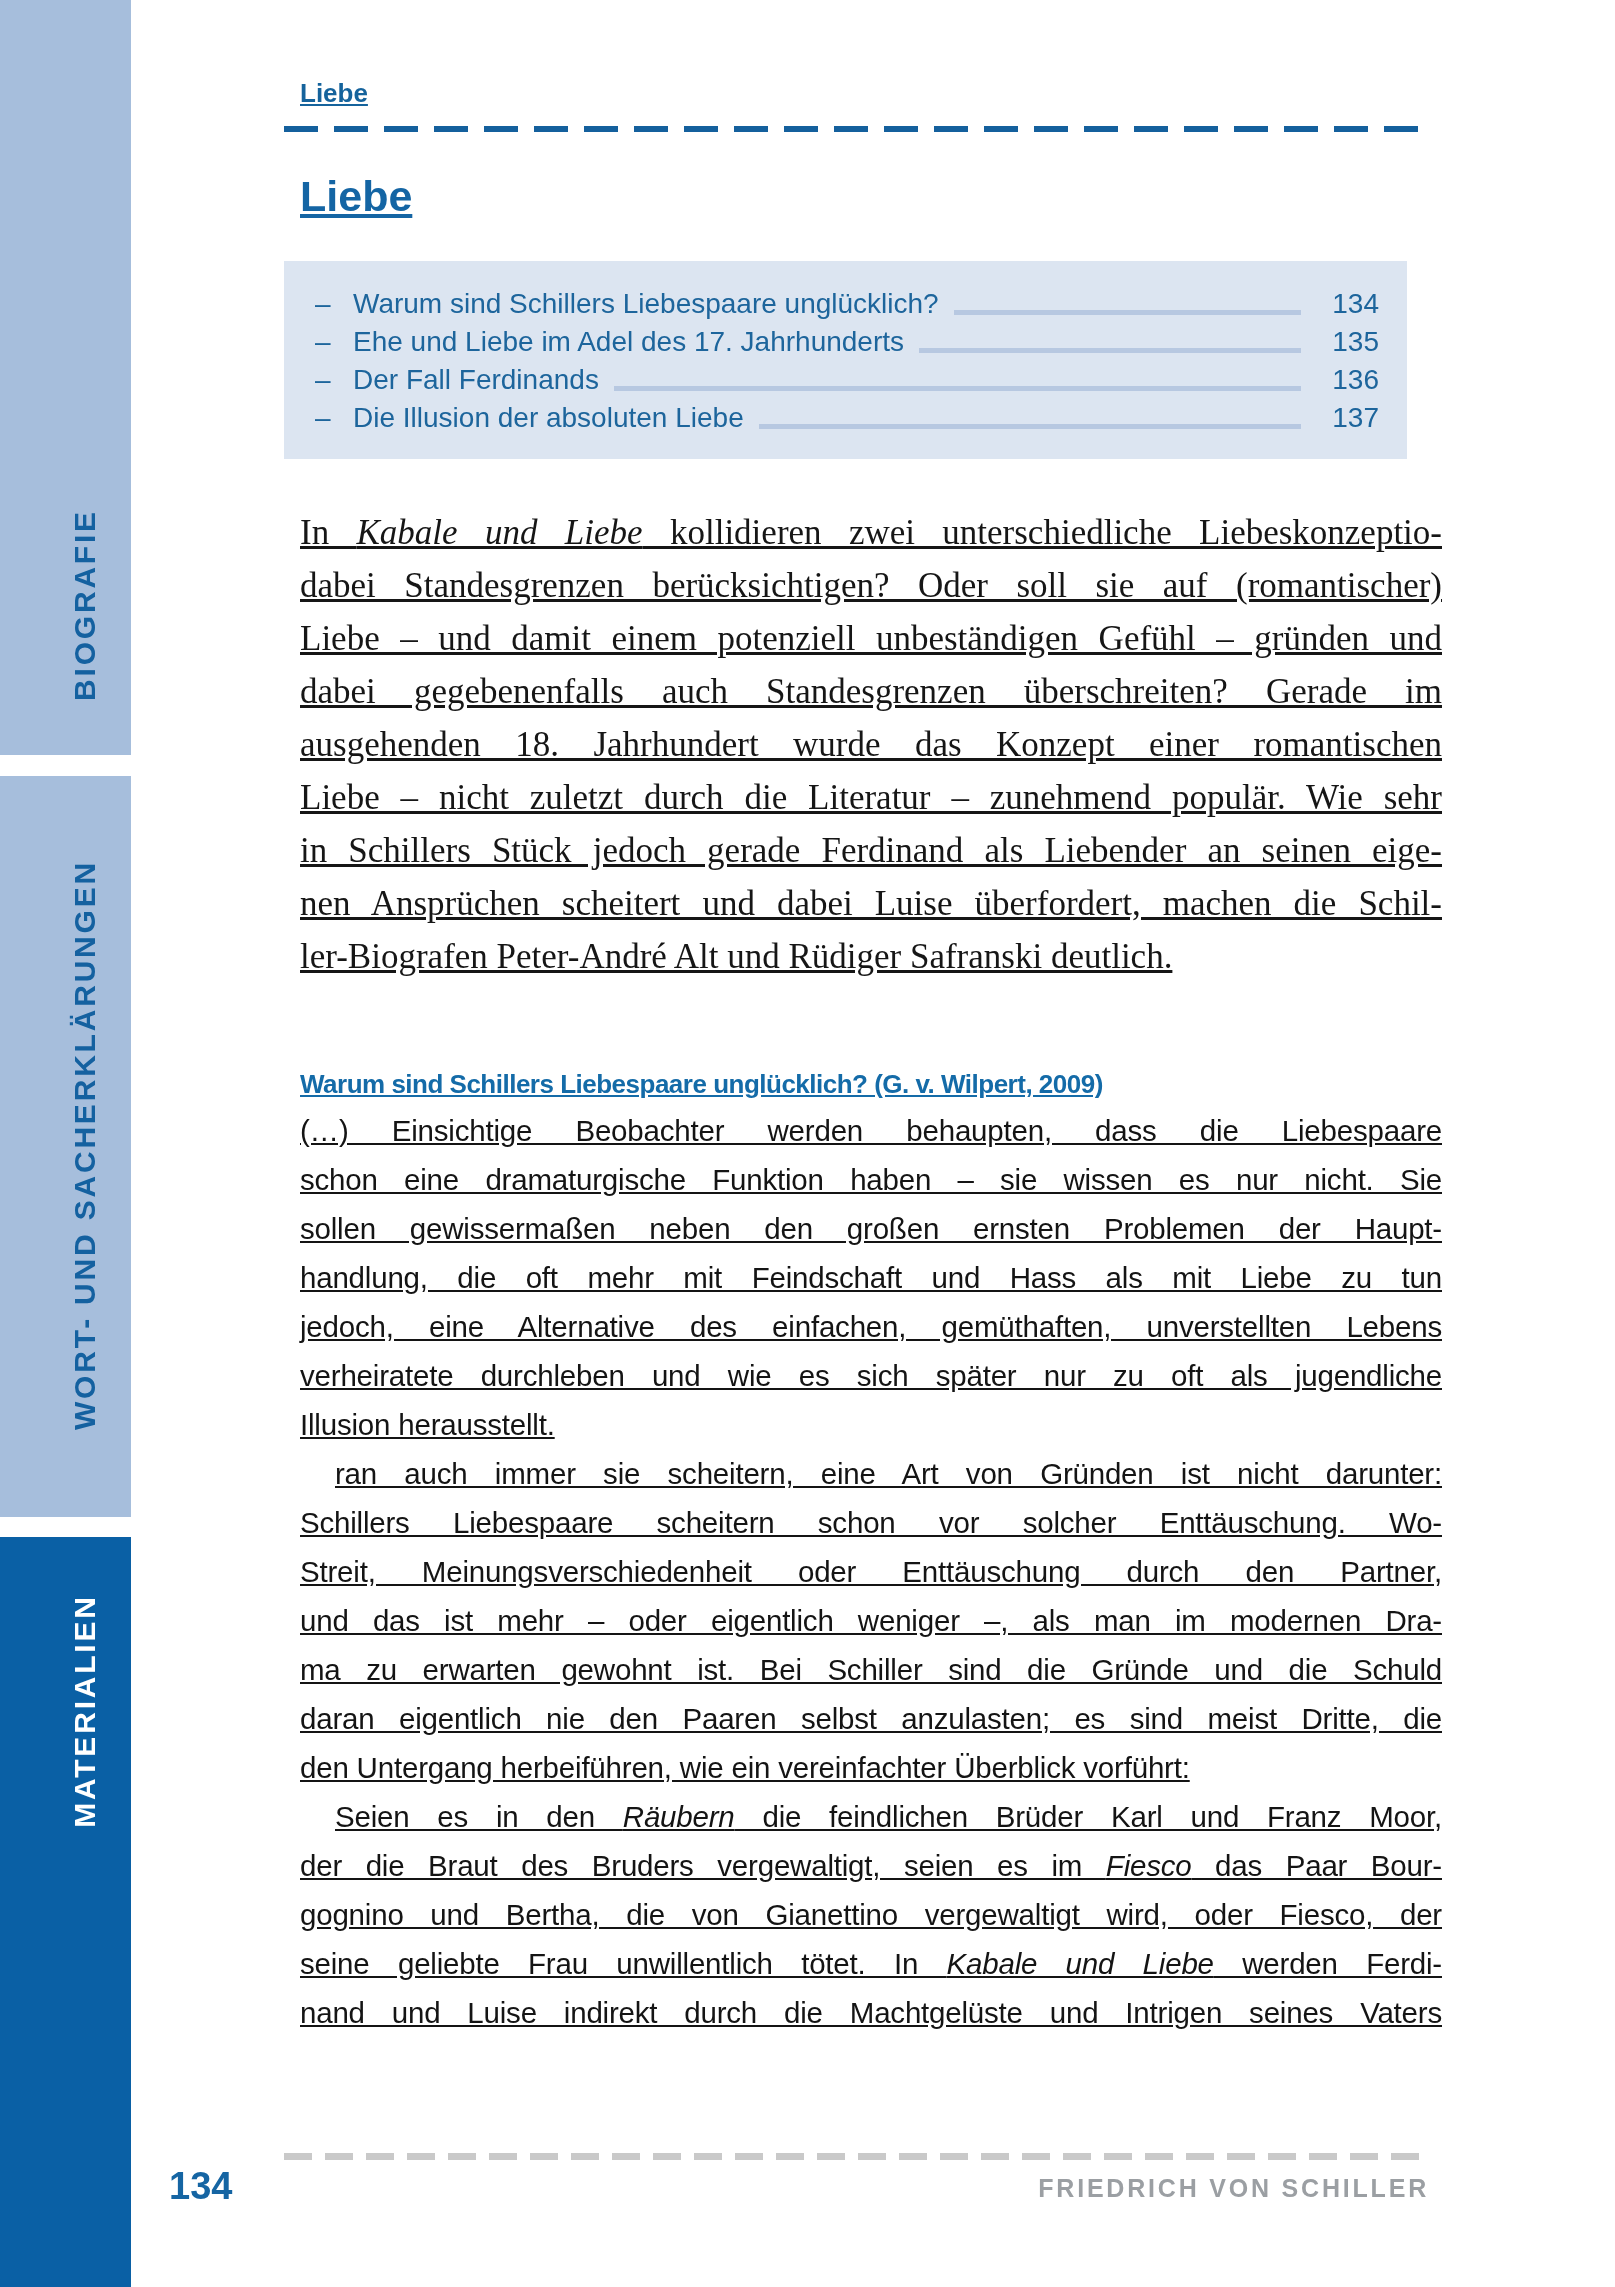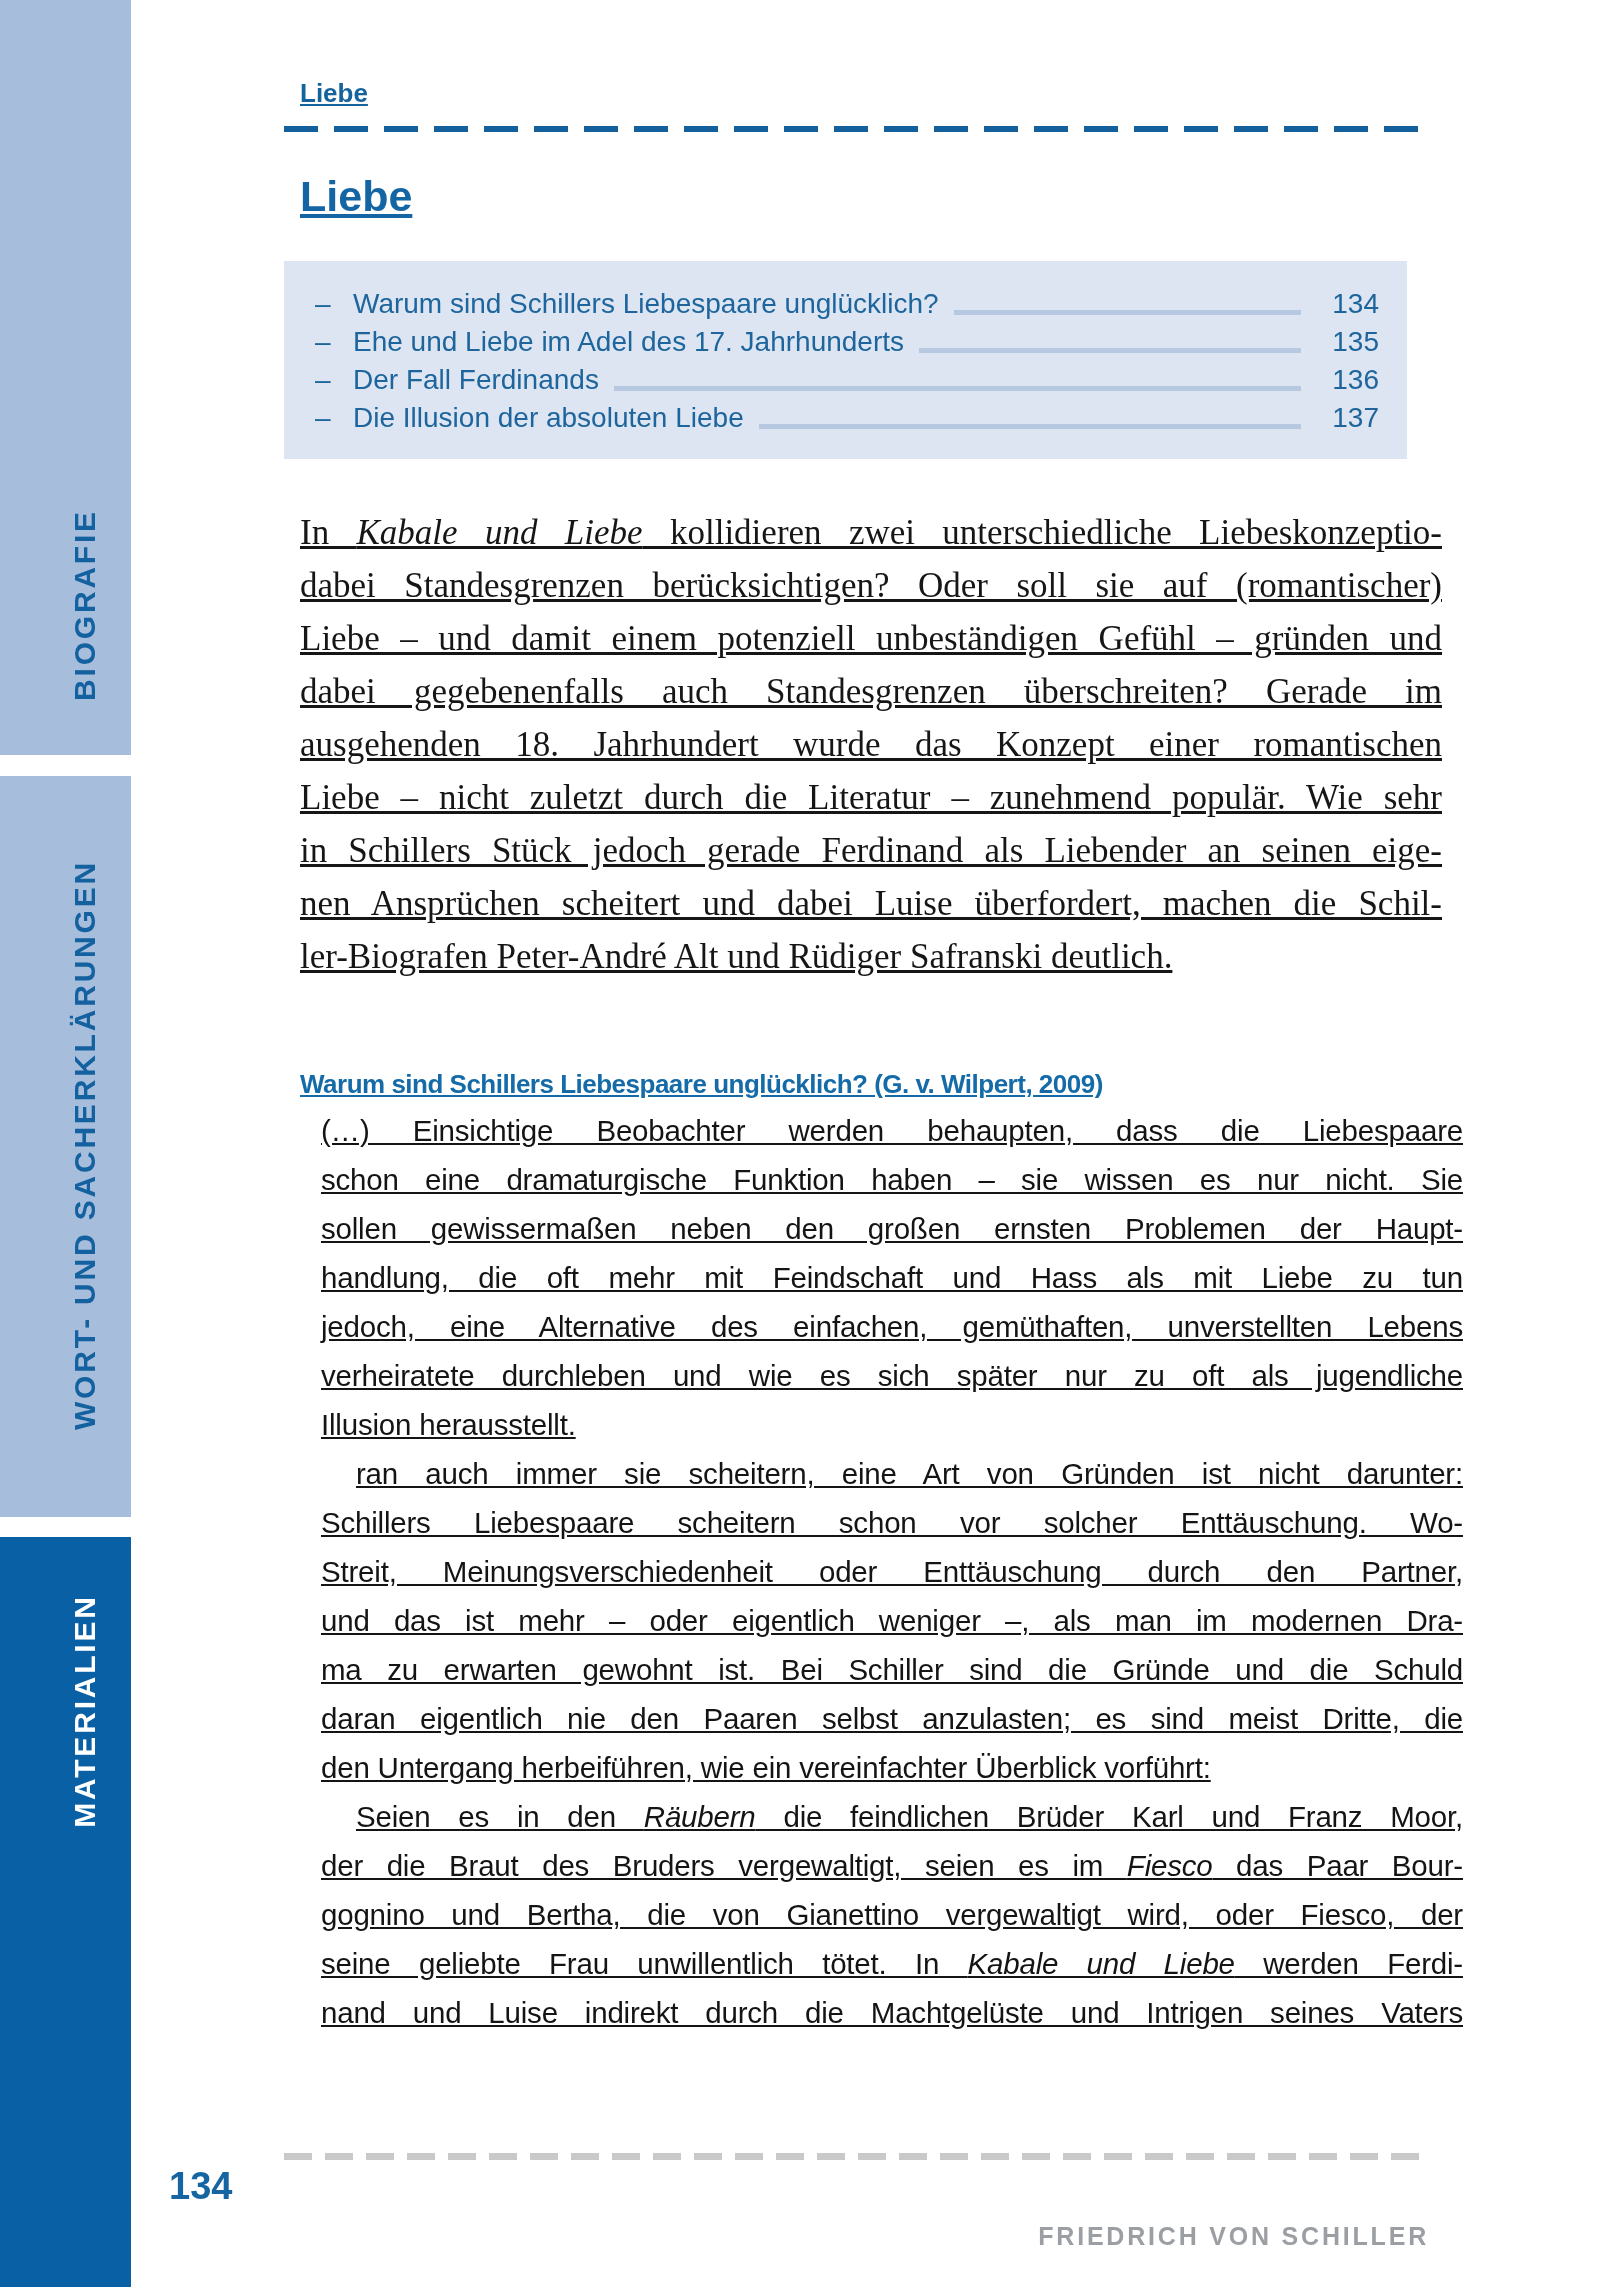--- a/index.html
+++ b/index.html
@@ -32,33 +32,33 @@
   .toc-label{white-space:nowrap;}
   .toc-leader{flex:1;height:4.6px;background:#b7c8e1;align-self:flex-end;
               margin:0 13px 8.3px 14.8px;}
   .toc-num{flex:0 0 65px;text-align:right;}
 
   
   .intro{top:506px;font-family:"Liberation Serif",serif;font-size:35px;
          line-height:53px;color:#161616;}
   .section-heading{top:1066px;font-size:26px;line-height:37px;font-weight:bold;
          color:#146ba8;letter-spacing:-0.5px;white-space:nowrap;}
-  .quote{top:1106px;font-size:29.5px;line-height:49px;letter-spacing:-0.2px;color:#141414;margin-left:21px;}
+  .quote{top:1106px;font-size:29.5px;line-height:49px;letter-spacing:-0.2px;color:#141414;}
 
   .tline{text-align:justify;text-align-last:justify;}
   .tline.last{text-align-last:left;}
   .para.indent .tline:first-child{text-indent:35px;}
 
   
   .rule-dashed-bottom{position:absolute;left:284px;top:2153px;width:1145px;height:6.5px;
       background:repeating-linear-gradient(to right,#c9c9c9 0 28px,transparent 28px 41px);}
   .footer-page-num{position:absolute;left:169px;top:2165px;font-size:38px;
       font-weight:bold;color:#1565a3;}
   .footer-author{position:absolute;right:186px;top:2174px;font-size:25px;
-      font-weight:bold;letter-spacing:2.8px;color:#9b9fa3;margin-top:48px;}
+      font-weight:bold;letter-spacing:2.8px;color:#9b9fa3;}
 
   .abs{position:absolute;}
   i{font-style:italic;}
 </style>
 </head>
 <body>
 
 <div id="sidebar">
     <div class="tab light" style="top: 0px; height: 755px;">
       <span class="tab-label" style="top: 605px;">BIOGRAFIE</span>

